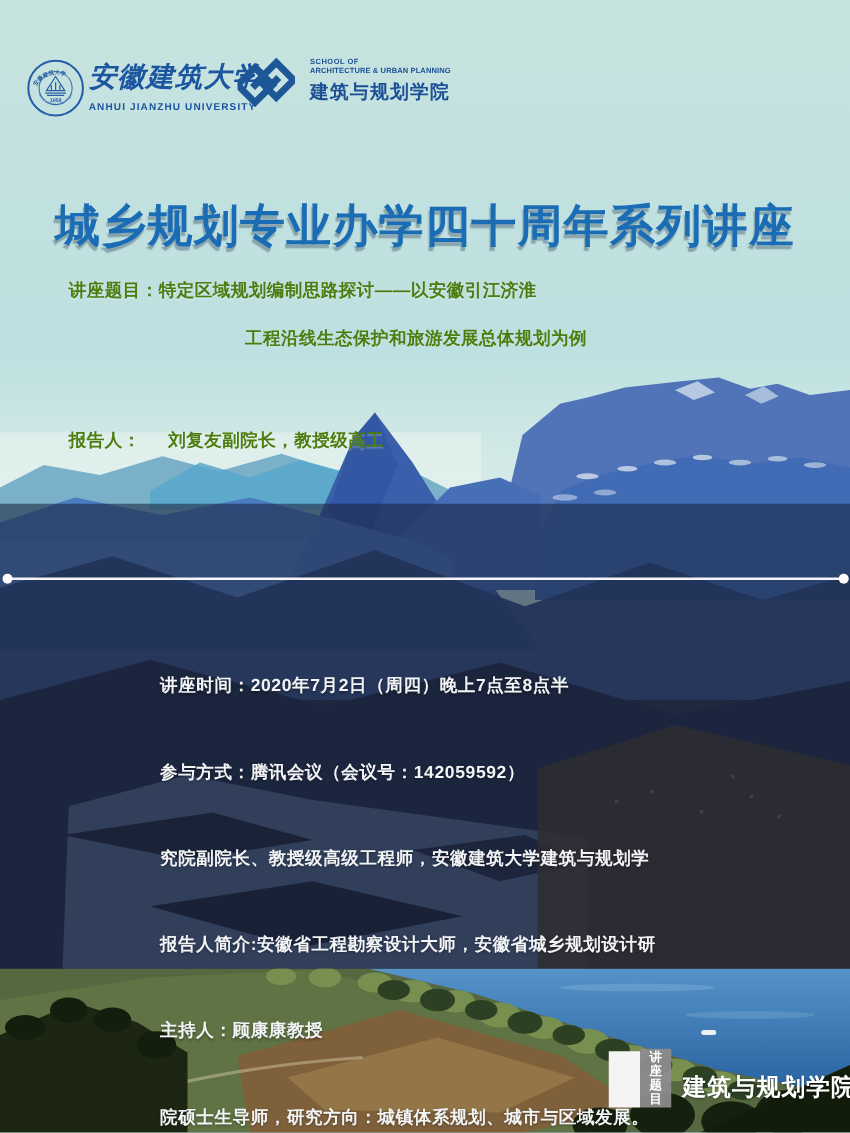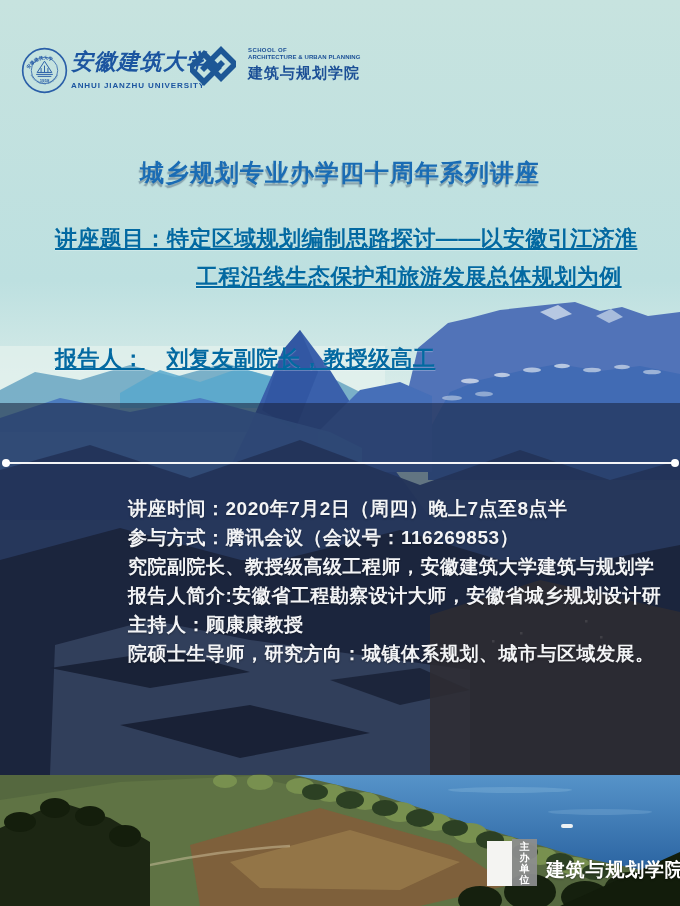--- a/index.html
+++ b/index.html
@@ -24,48 +24,48 @@
   .uni-en { font-size:8px; font-weight:bold; letter-spacing:0.9px; margin-top:4px; white-space:nowrap; }
   .school-logo { position:absolute; left:190px; top:45px; width:46px; height:42px; }
   .school-text { position:absolute; left:248px; top:47px; color:#1b4f96; }
   .school-en1 { font-size:6px; font-weight:bold; letter-spacing:0.4px; white-space:nowrap; }
   .school-en2 { font-size:6px; font-weight:bold; letter-spacing:0.1px; margin-top:1px; white-space:nowrap; }
   .school-zh { font-size:15px; font-weight:bold; letter-spacing:1px; margin-top:4px; white-space:nowrap; }
 
   
   .title {
     position:absolute; left:0; top:157px; width:680px; text-align:center;
-    font-size:24px; font-weight:bold; letter-spacing:1px; color:#1a6cb4;
+    font-size:36px; font-weight:bold; letter-spacing:1px; color:#1a6cb4;
     text-shadow:-1px 3px 1px rgba(66,88,110,.45);
     white-space:nowrap;
   }
   .topic-line {
-    position:absolute; font-size:22px; font-weight:bold; color:#0369a1;
+    position:absolute; font-size:14px; font-weight:bold; color:#4d7c0f;
     letter-spacing:0.4px; white-space:nowrap;
     text-shadow:0 1px 1px rgba(255,255,255,.25);
-    text-decoration:underline;
   }
   .topic-1 { left:55px; top:224px; }
   .topic-2 { left:148px; top:262px;margin-left:48px; }
   .topic-3 { left:55px; top:300px;margin-top:44px; }
   .speaker-name { margin-left:22px; }
 
   
   .divider { position:absolute; left:0; top:0; width:680px; }
   .divider-line { position:absolute; left:8px; top:462px; width:664px; height:2px; background:rgba(255,255,255,.95); }
   .divider-dot { position:absolute; width:8px; height:8px; border-radius:50%; background:#fff; top:459px; }
   .dot-left  { left:2px; }
   .dot-right { left:671px; }
 
   
   .details { position:absolute; left:128px; top:494px; width:545px; }
   .details-line {
-    font-size:19px; line-height:29px; font-weight:600; color:#f3f4f6;
+    font-size:14px; line-height:29px; font-weight:600; color:#f3f4f6;
     letter-spacing:0.5px; white-space:nowrap;
     text-shadow:0 1px 2px rgba(0,0,0,.35);
+    margin-top:40px;
   }
 
   
   .org-whitebox { position:absolute; left:487px; top:841px; width:25px; height:45px; background:#f4f4f2; }
   .org-graybox {
     position:absolute; left:512px; top:839px; width:25px; height:47px;
     background:rgba(141,142,143,.93);
     display:flex; align-items:center; justify-content:center;
   }
   .org-label {
@@ -254,26 +254,26 @@
   </div>
 
   <div class="divider">
     <i class="divider-dot dot-left"></i>
     <div class="divider-line"></div>
     <i class="divider-dot dot-right"></i>
   </div>
 
   <div class="details">
     <div class="details-line">讲座时间：2020年7月2日（周四）晚上7点至8点半</div>
-    <div class="details-line">参与方式：腾讯会议（会议号：116269853）</div>
+    <div class="details-line">参与方式：腾讯会议（会议号：142059592）</div>
     <div class="details-line">究院副院长、教授级高级工程师，安徽建筑大学建筑与规划学</div>
     <div class="details-line">报告人简介:安徽省工程勘察设计大师，安徽省城乡规划设计研</div>
     <div class="details-line">主持人：顾康康教授</div>
     <div class="details-line">院硕士生导师，研究方向：城镇体系规划、城市与区域发展。</div>
   </div>
 
   <div class="org-whitebox"></div>
   <div class="org-graybox">
-    <span class="org-label">主办单位</span>
+    <span class="org-label">讲座题目</span>
   </div>
   <div class="org-name">建筑与规划学院</div>
 
 </div>
 
 </body></html>

